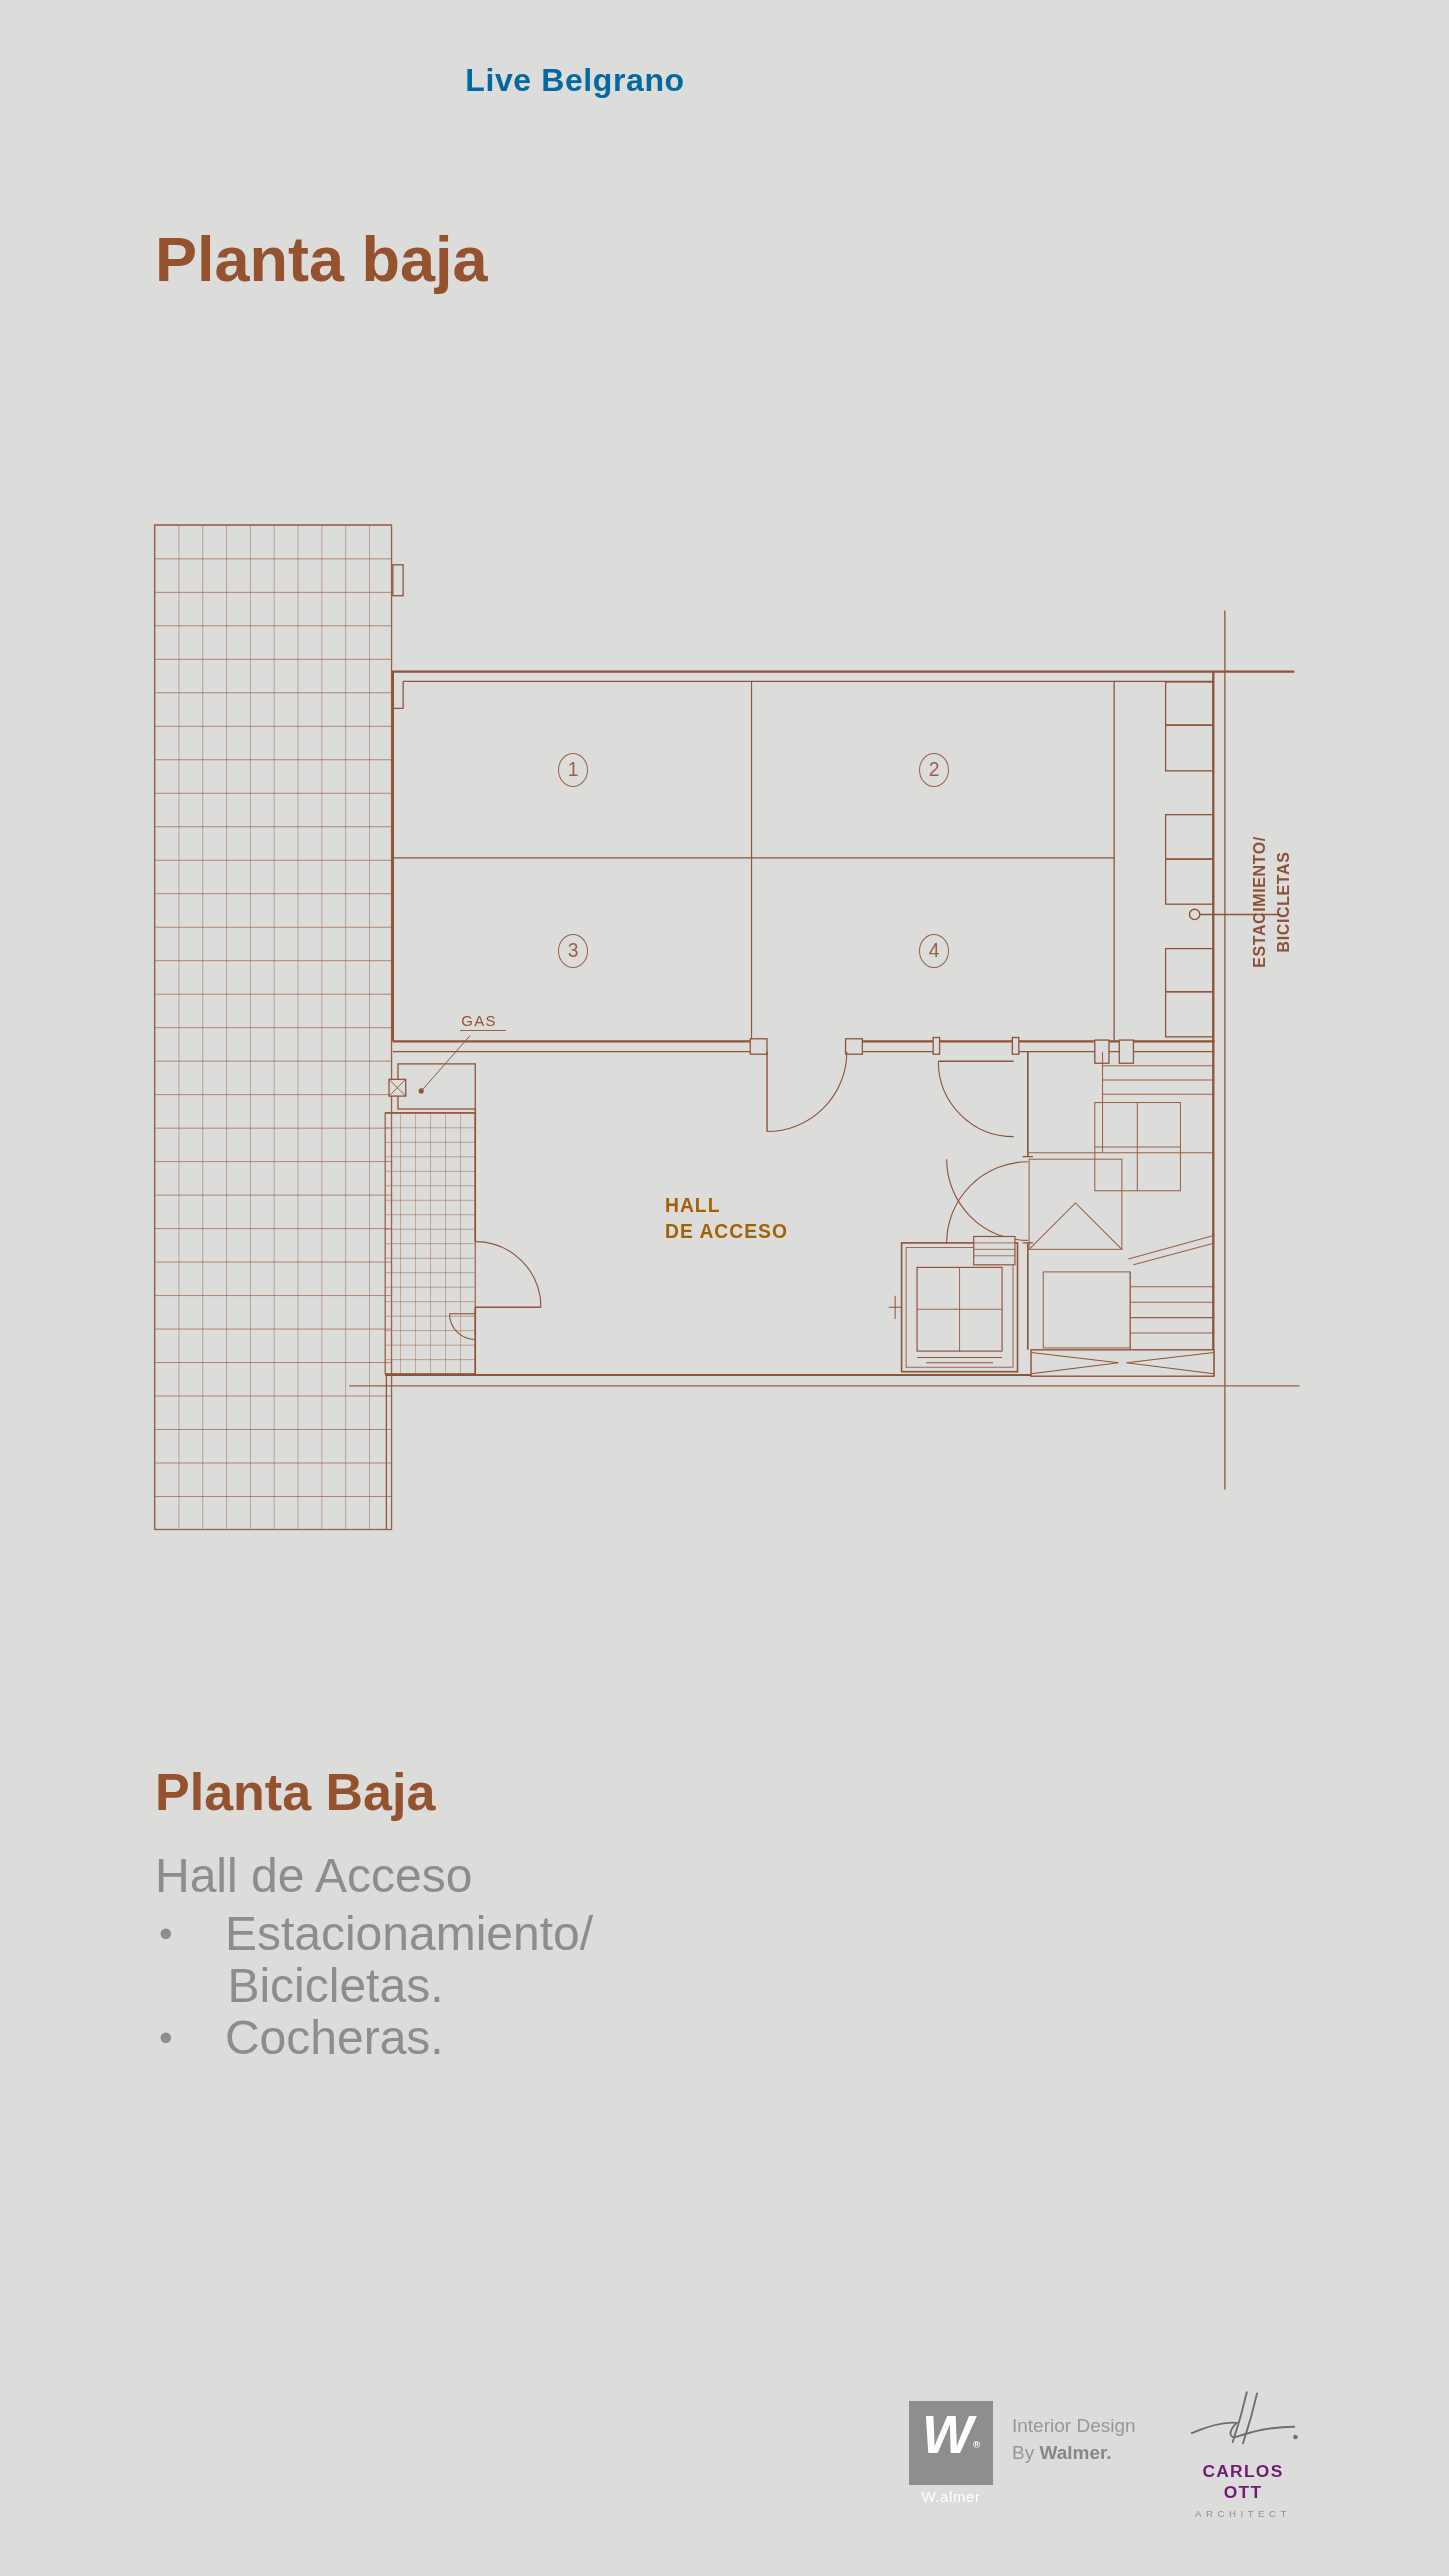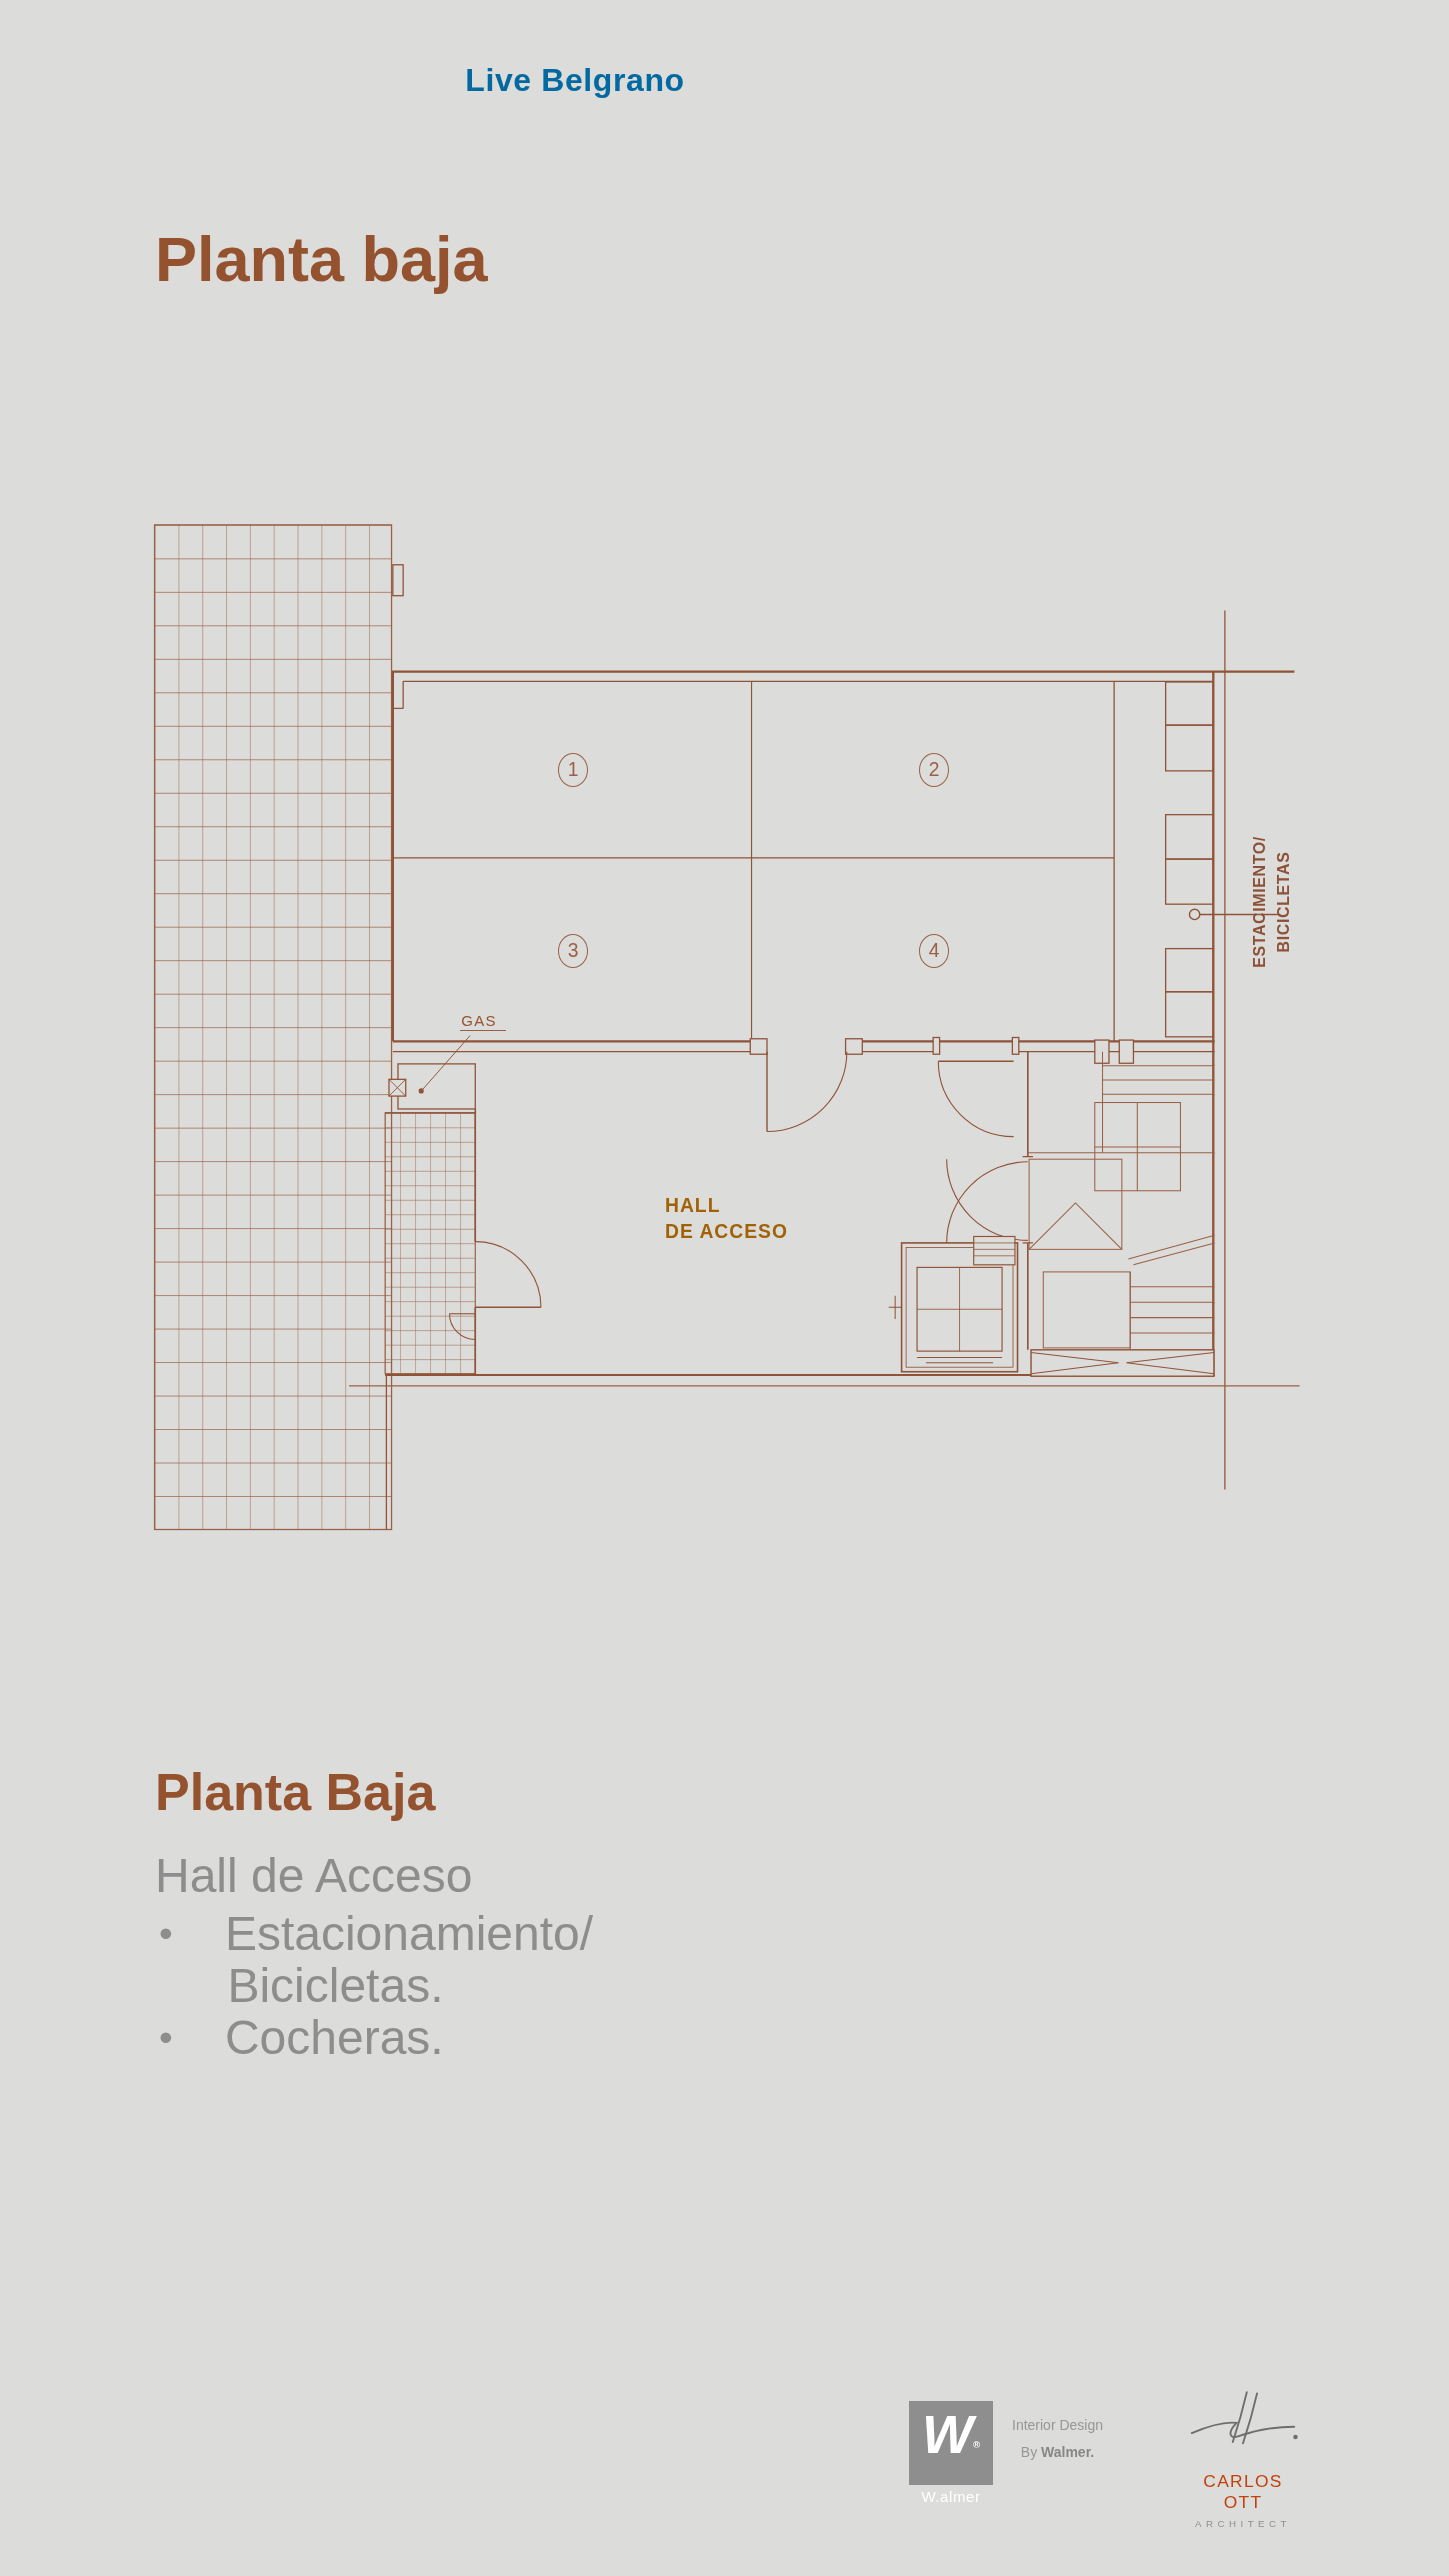--- a/index.html
+++ b/index.html
@@ -31,24 +31,24 @@
   #legend-sub{font-size:48px;color:#8d8d8d;margin:0 0 5.2px 0;}
   .bullet-row{display:flex;font-size:48px;color:#8d8d8d;line-height:52px;}
   .bullet-glyph{width:66px;flex:0 0 66px;font-size:39px;padding-left:3.9px;}
   .bullet-cont{padding-left:66px;font-size:48px;color:#8d8d8d;line-height:52px;margin-left:6.4px;}
   
   #walmer-box{left:909px;top:2401px;width:84px;height:84px;background:#8e8e8e;
               color:#ffffff;text-align:center;}
   #walmer-w{font-size:54px;font-weight:700;line-height:54px;margin-top:6.4px;font-style:italic;}
   #walmer-reg{font-size:9.7px;vertical-align:5.2px;font-style:normal;}
   #walmer-word{font-size:15px;letter-spacing:0.6px;margin-top:16px;}
-  #id-block{left:1012px;top:2412px;font-size:14px;color:#979797;line-height:27px;text-align:center;}
+  #id-block{left:1012px;top:2412px;font-size:19px;color:#979797;line-height:27px;}
   #id-bold{font-weight:700;color:#878787;}
   #ott-block{left:1185px;top:2387px;width:116px;text-align:center;}
-  #ott-name{font-size:17.4px;font-weight:400;letter-spacing:1.3px;color:#c2410c;margin-top:18px;}
+  #ott-name{font-size:17.4px;font-weight:700;letter-spacing:1.3px;color:#701a75;margin-top:8px;}
   #ott-title{font-size:9.7px;letter-spacing:4.5px;color:#8f8f8f;margin-top:5.2px;}
 </style>
 </head>
 <body>
 
 <div id="page">
 
   <div class="abs" id="brand">Live Belgrano</div>
 
   <div class="abs" id="title">

